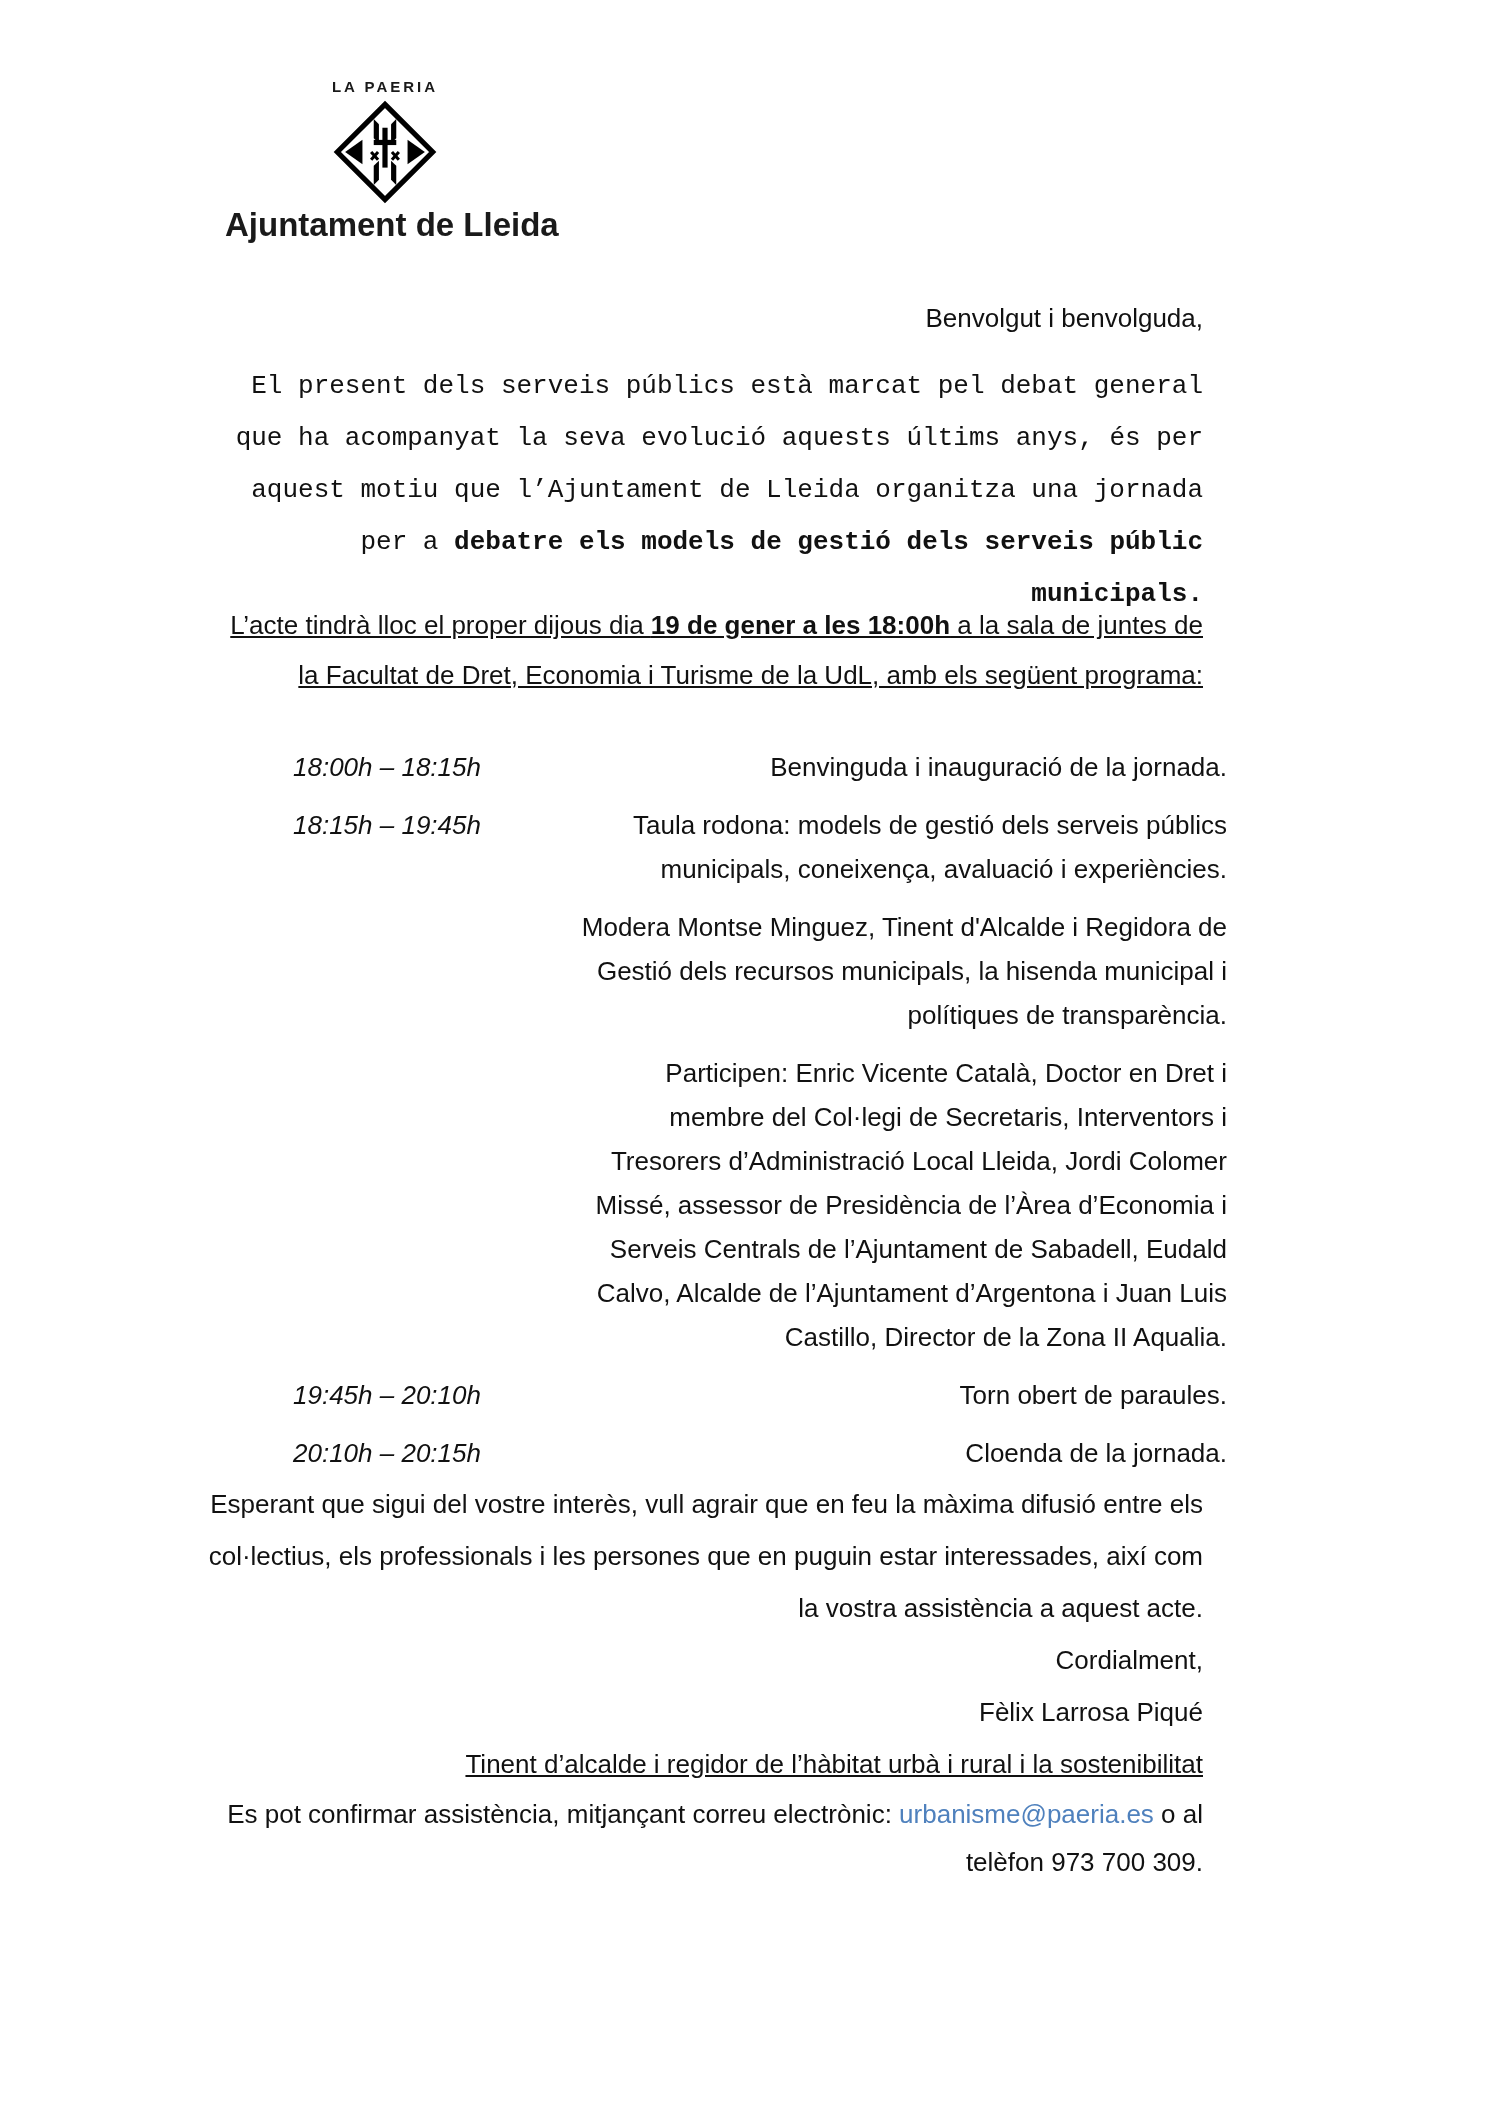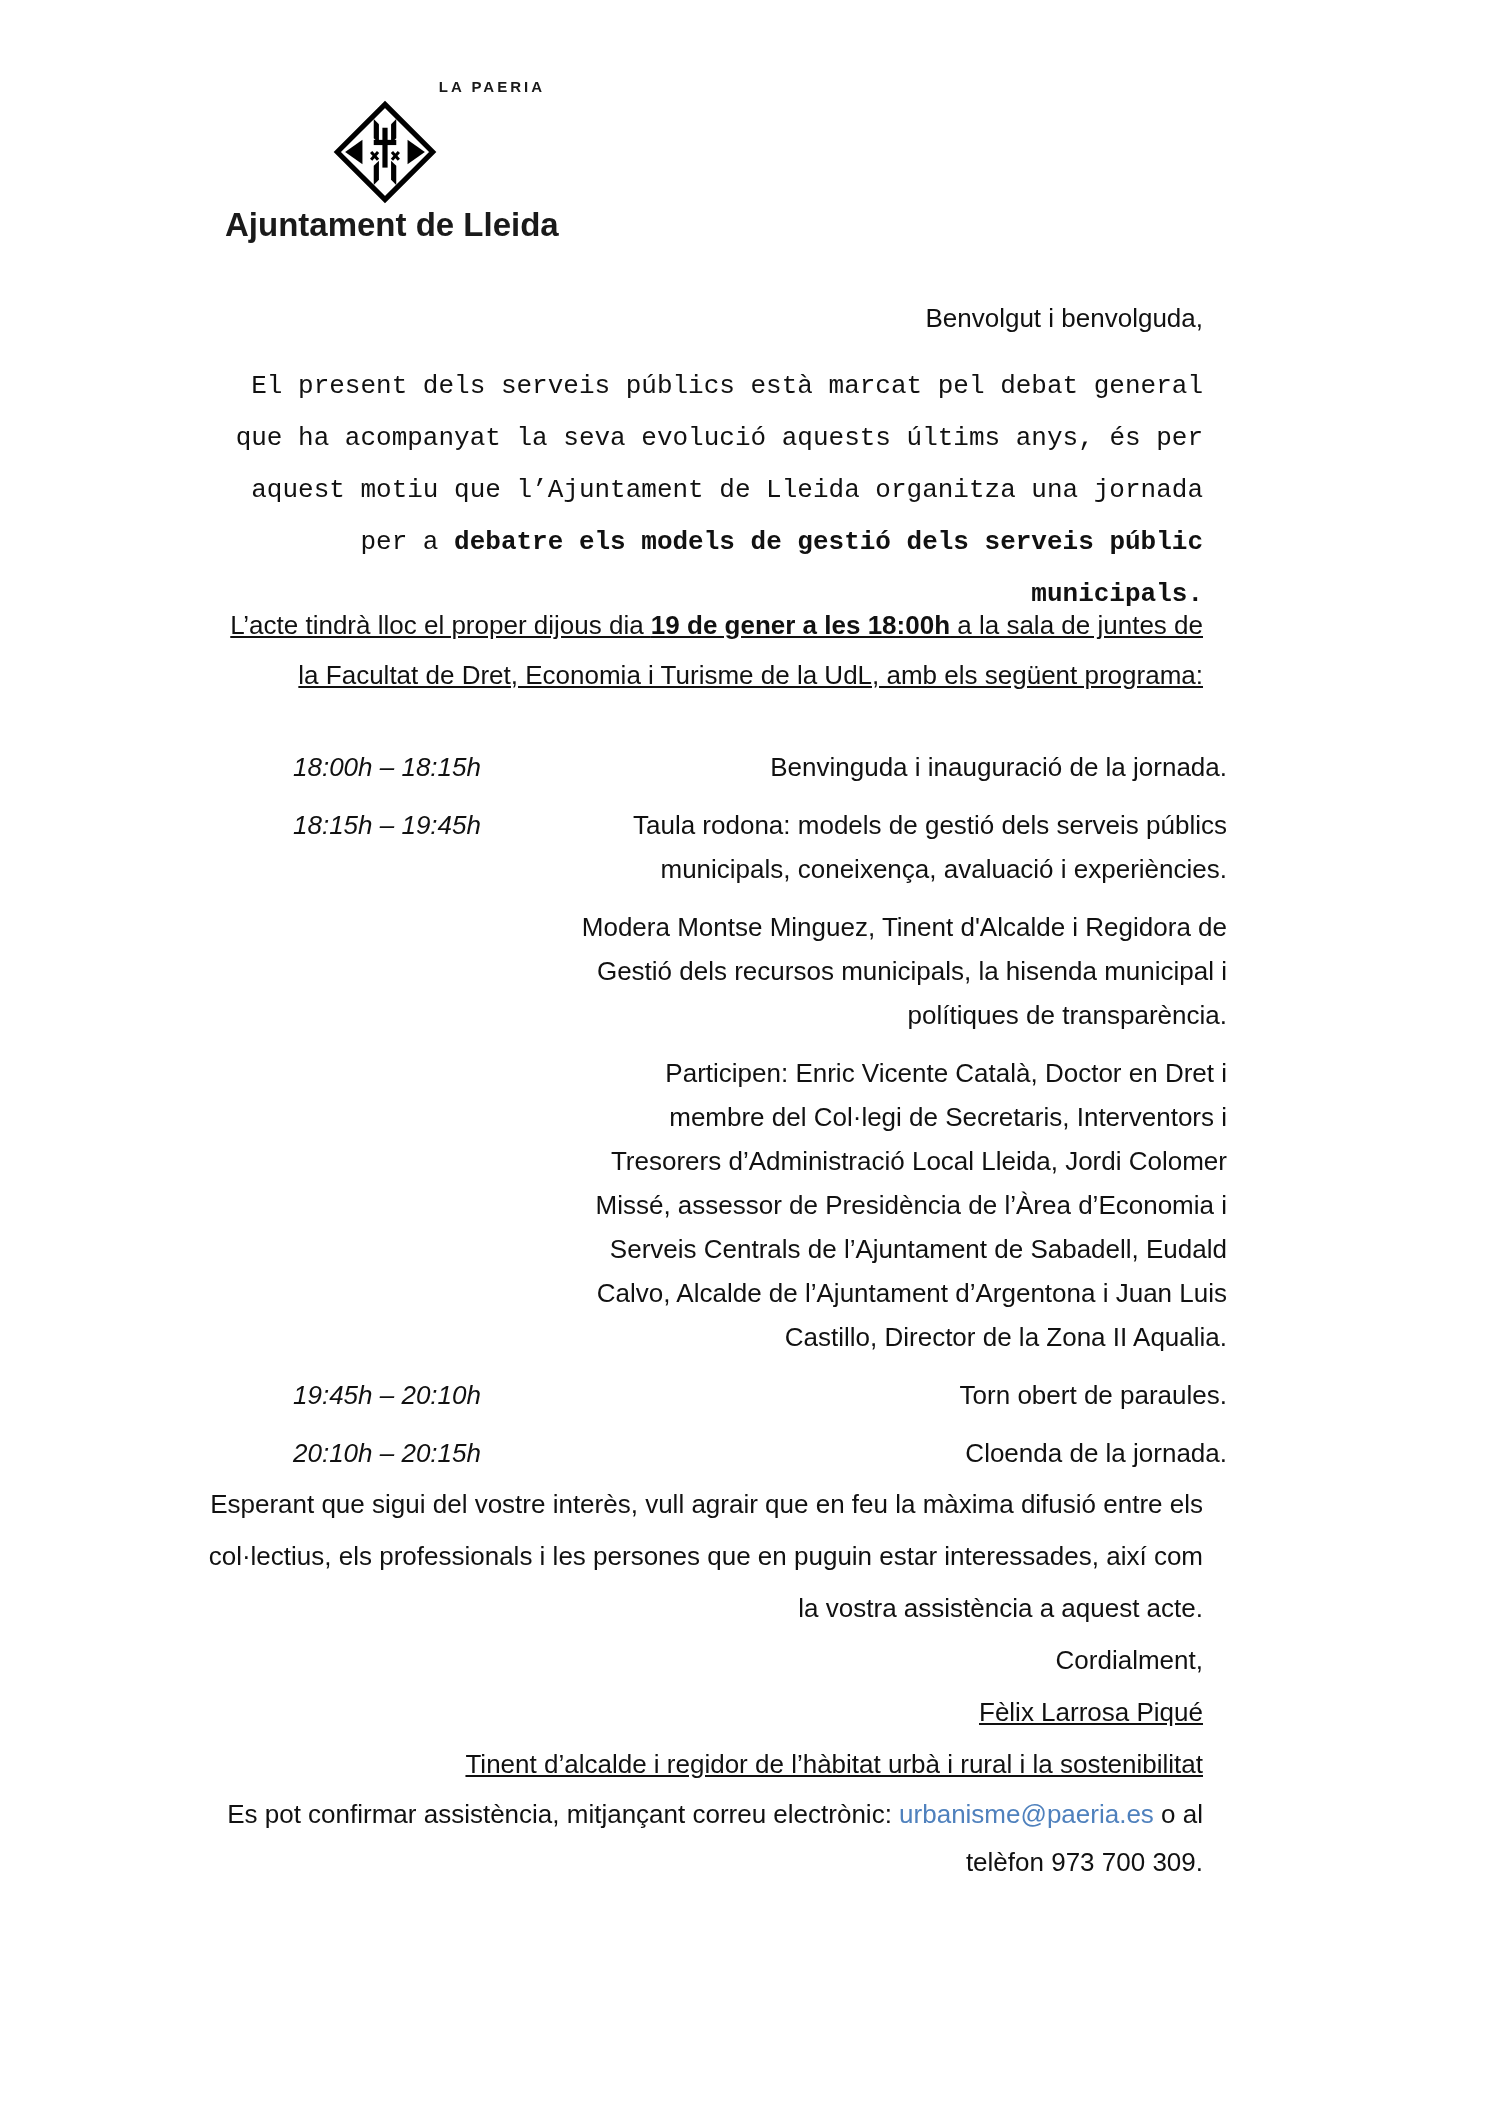--- a/index.html
+++ b/index.html
@@ -20,21 +20,20 @@
     left: 225px;
     top: 78px;
     width: 320px;
     text-align: center;
   }
   .logo-caption {
     font-size: 15px;
     font-weight: bold;
     letter-spacing: 3px;
     color: #1a1a1a;
-    text-align: right;
   }
   .emblem { display: block; margin: 5px auto 2px auto; }
   .org-name {
     font-size: 33px;
     font-weight: bold;
     white-space: nowrap;
     color: #1a1a1a;
   }
 
   
@@ -68,21 +67,21 @@
   }
   .sched-desc p + p { margin-top: 14px; }
 
   
   .bottom-flow {
     position: absolute; left: 203px; top: 1478px; width: 1000px;
     font-size: 26px; line-height: 52px;
   }
   .closing-para { text-align: justify; }
   .valediction { margin-top: 14px; }
-  .sig-name { margin-top: 86px; text-decoration: underline; }
+  .sig-name { margin-top: 86px; }
   .sig-title { margin-top: 4px; text-decoration: underline; }
   .contact-para { margin-top: 54px; line-height: 48px; }
   .email-link { color: #4f81bd; text-decoration: none; cursor: pointer; }
 </style>
 </head>
 <body>
 
 <div class="page">
 
   <div class="logo-block">

